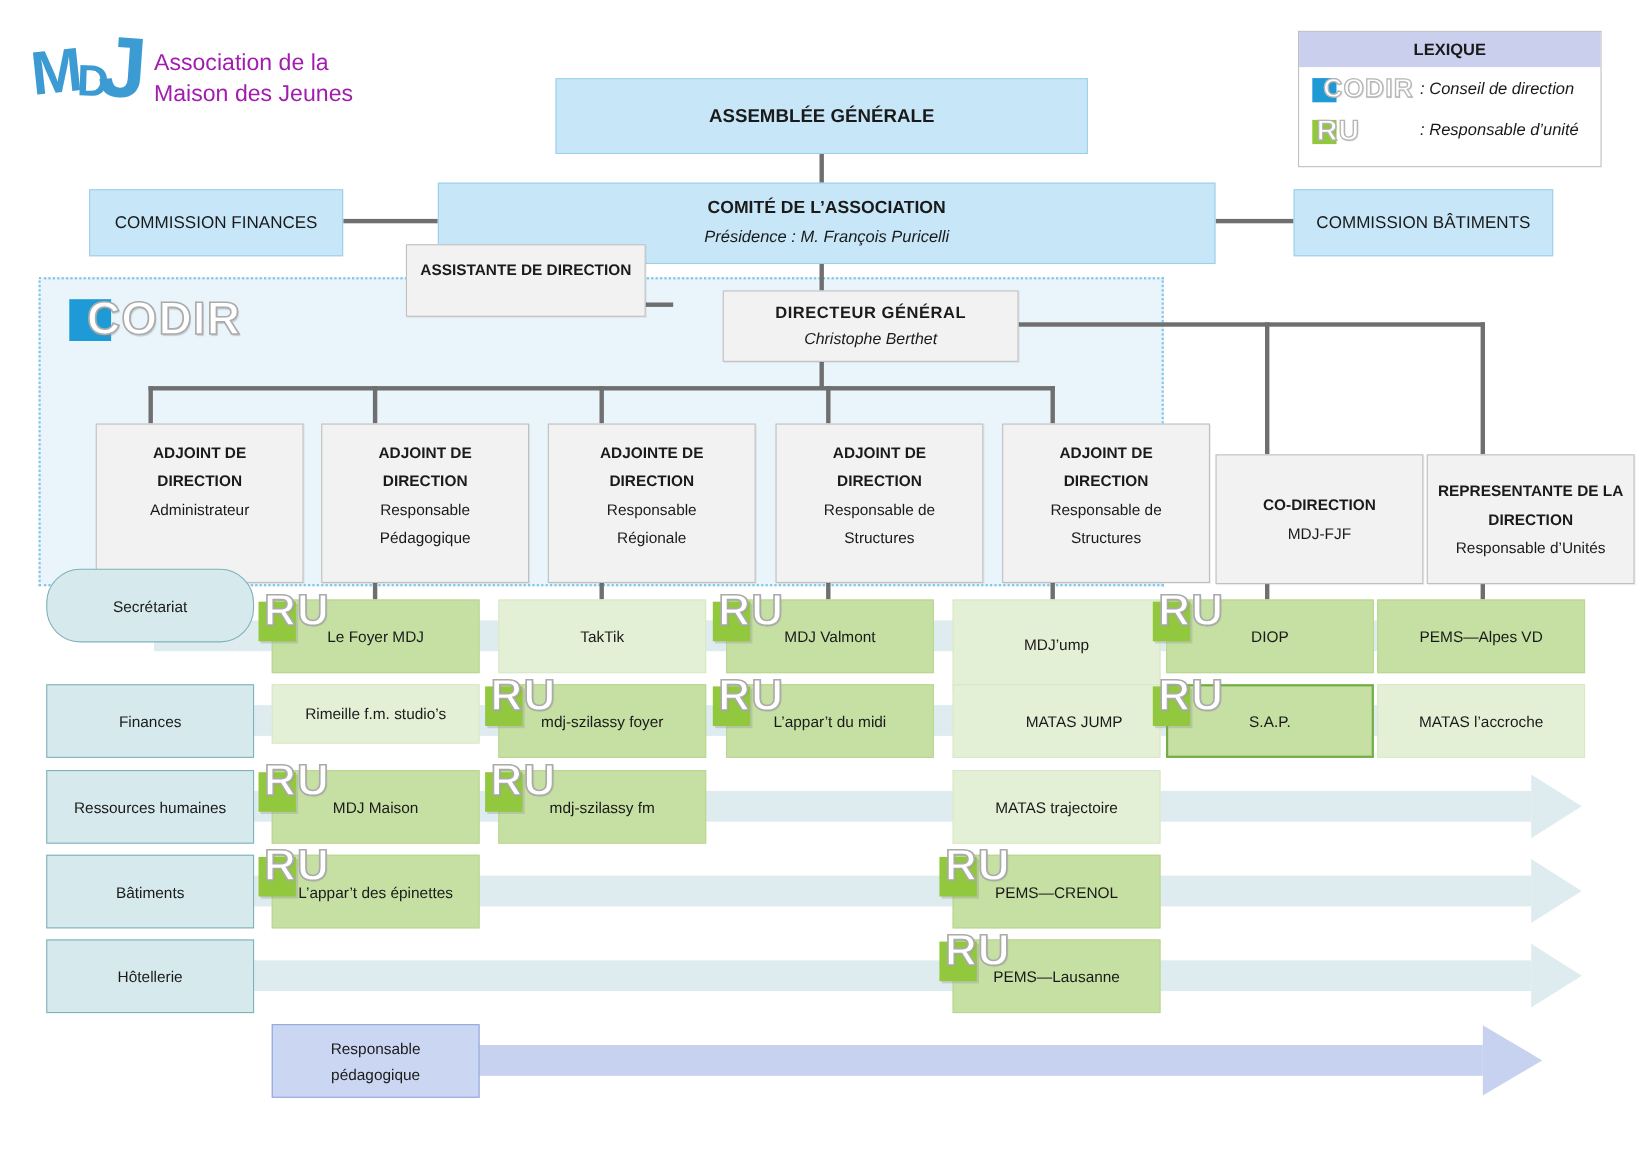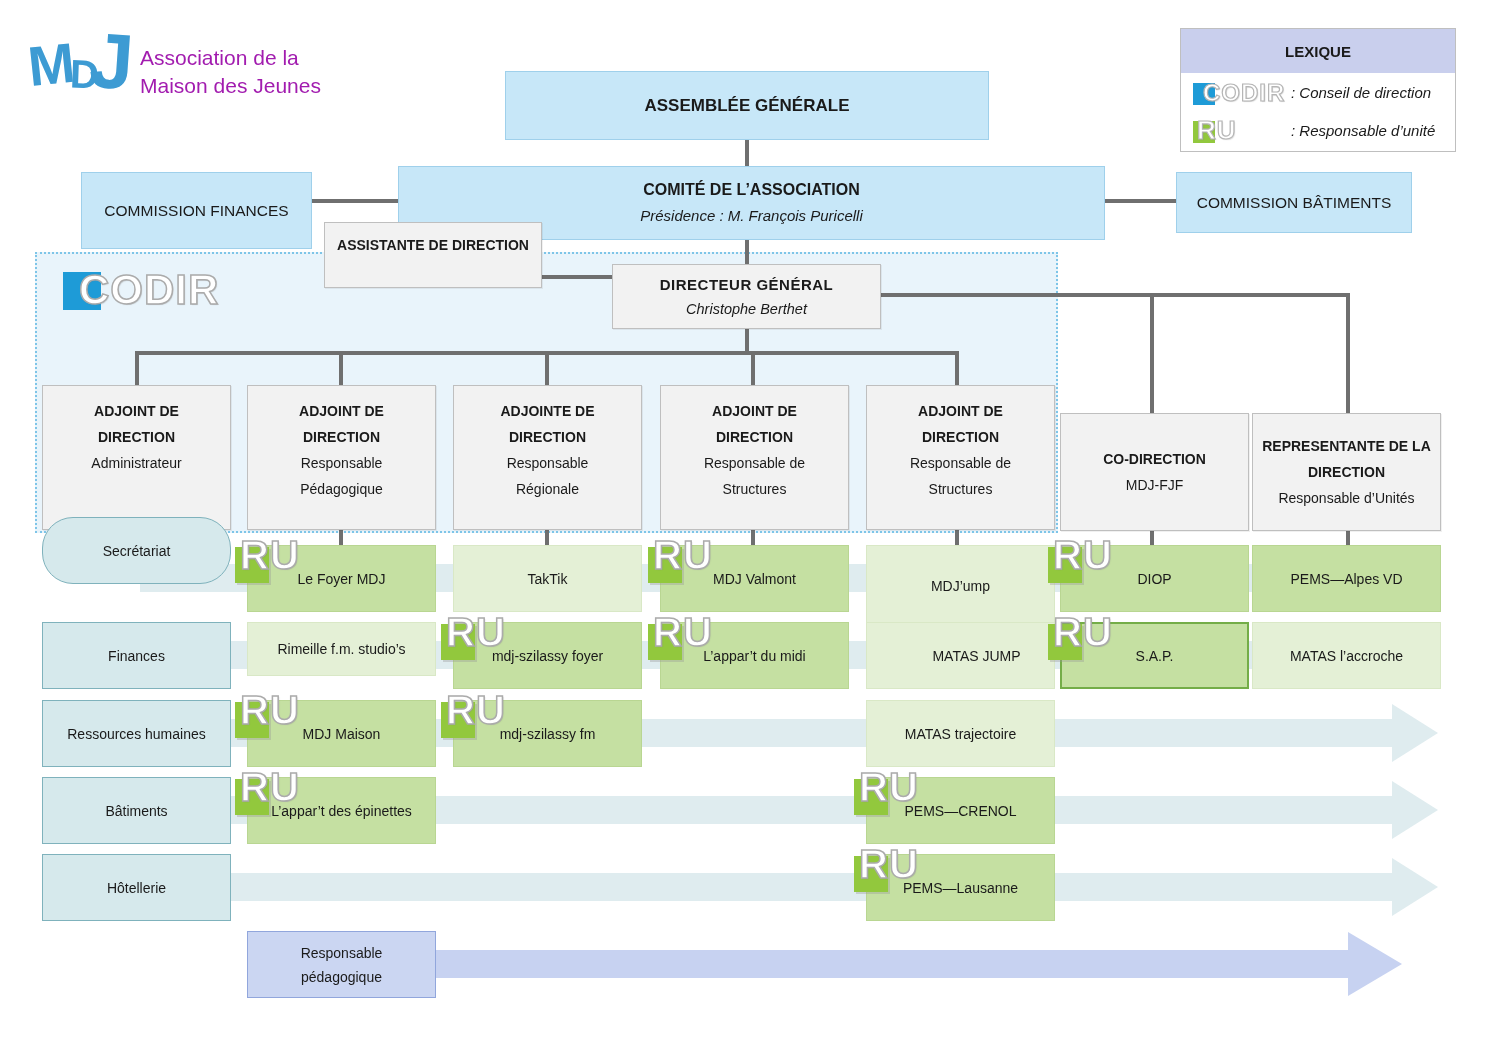--- a/index.html
+++ b/index.html
@@ -18,21 +18,21 @@
     --blue-band:#C7D2F1;
     --bbox-fill:#CBD6F2; --bbox-border:#91A6DC;
     --ink:#1a1a1a;
   }
   html,body{margin:0;padding:0;background:#fff;}
   body{font-family:"Liberation Sans","DejaVu Sans",sans-serif;color:var(--ink);}
   #canvas{position:relative;width:1497px;height:1058px;background:#fff;overflow:hidden;}
   .box{position:absolute;display:flex;flex-direction:column;align-items:center;justify-content:center;
        text-align:center;box-sizing:border-box;z-index:3;}
   .blue{background:var(--blue-fill);border:1px solid var(--blue-border);}
-  .grayb{background:var(--gray-fill);border:1px solid var(--gray-border);box-shadow:1px 1px 0 rgba(0,0,0,.06);}
+  .grayb{background:var(--gray-fill);border:1px solid var(--gray-border);box-shadow:1px 1px 0 rgba(0,0,0,.06);margin-left:45px;}
   .tealb{background:var(--teal-fill);border:1.5px solid var(--teal-border);}
   .unit-dark{background:var(--gdark);border:1px solid var(--gdark-border);}
   .unit-light{background:var(--glight);border:1px solid var(--glight-border);}
   .unit-outlined{border:2px solid var(--sap-border) !important;}
   .t-bold{font-weight:700;}
   .conn{position:absolute;background:var(--line);z-index:2;}
   .band{position:absolute;height:28px;background:var(--band);z-index:1;}
   .band-head{position:absolute;width:0;height:0;z-index:1;
     border-top:29px solid transparent;border-bottom:29px solid transparent;
     border-left:46px solid var(--band);}
@@ -43,21 +43,21 @@
   .wm .sq{position:absolute;display:block;}
   .wm .tx{position:absolute;font-weight:800;color:#fff;
     -webkit-text-stroke:1.5px #ABABAB;text-shadow:1px 1px 1px rgba(130,130,130,.35);
     letter-spacing:1px;white-space:nowrap;}
   .ru-badge .sq{left:0;top:14px;width:34px;height:36px;background:var(--ru-green);
     box-shadow:2px 2px 0 rgba(150,150,150,.35);}
   .ru-badge .tx{left:5px;top:0;font-size:40px;line-height:44px;}
   
   #lexique{position:absolute;left:1180px;top:28px;width:276px;height:124px;background:#fff;
     border:1px solid #BFBFBF;box-sizing:border-box;z-index:3;}
-  #lexique .hdr{height:44px;background:var(--lex-header);display:flex;align-items:center;justify-content:center;
+  #lexique .hdr{height:32px;background:var(--lex-header);display:flex;align-items:center;justify-content:center;
     font-weight:700;font-size:15px;}
   .lex-row{position:relative;height:38px;display:flex;align-items:center;}
   .lex-label{position:absolute;left:110px;font-style:italic;font-size:15px;white-space:nowrap;}
   .lex-badge{position:relative;width:100px;height:34px;}
   .lex-badge .sq{position:absolute;}
   .lex-badge .tx{position:absolute;font-weight:800;color:#fff;-webkit-text-stroke:1.2px #B5B5B5;
      text-shadow:1px 1px 1px rgba(130,130,130,.3);letter-spacing:1px;white-space:nowrap;}
   
   #logo{position:absolute;left:28px;top:10px;z-index:3;}
   #logo .mark{position:absolute;left:0;top:0;color:#3D9BD3;font-weight:800;}
@@ -70,21 +70,21 @@
   .adj .ttl{font-weight:700;max-width:150px;}
   .adj .sub{max-width:140px;}
   .side-box{justify-content:center;padding-top:0;}
   .unit,.rowhead{font-size:14px;line-height:22px;}
   .unit .lbl{max-width:150px;}
   .rowhead{z-index:3;}
   #ag-box{left:505px;top:71px;width:484px;height:69px;font-size:17px;}
   #comite-box{left:398px;top:166px;width:707px;height:74px;line-height:26px;}
   #comite-box .ttl{font-weight:700;font-size:16px;}
   #comite-box .sub{font-style:italic;font-size:15px;}
-  #commfin-box{left:81px;top:172px;width:231px;height:77px;font-size:15.5px;}
+  #commfin-box{left:81px;top:172px;width:231px;height:61px;font-size:15.5px;}
   #commbat-box{left:1176px;top:172px;width:236px;height:61px;font-size:15.5px;}
   #assist-box{left:324px;top:222px;width:218px;height:66px;font-size:14px;justify-content:flex-start;padding-top:14px;}
   #dg-box{left:612px;top:264px;width:269px;height:65px;line-height:25px;}
   #dg-box .ttl{font-weight:700;font-size:15px;letter-spacing:.5px;}
   #dg-box .sub{font-style:italic;font-size:14.5px;}
   #codir-wm{left:63px;top:266px;width:200px;height:50px;}
   #codir-wm .sq{left:0;top:6px;width:38px;height:38px;background:var(--codir-blue);}
   #codir-wm .tx{left:16px;top:0;font-size:42px;line-height:48px;}
   #bottom-box{left:247px;top:931px;width:189px;height:67px;background:var(--bbox-fill);
      border:1.5px solid var(--bbox-border);font-size:14px;line-height:24px;}

